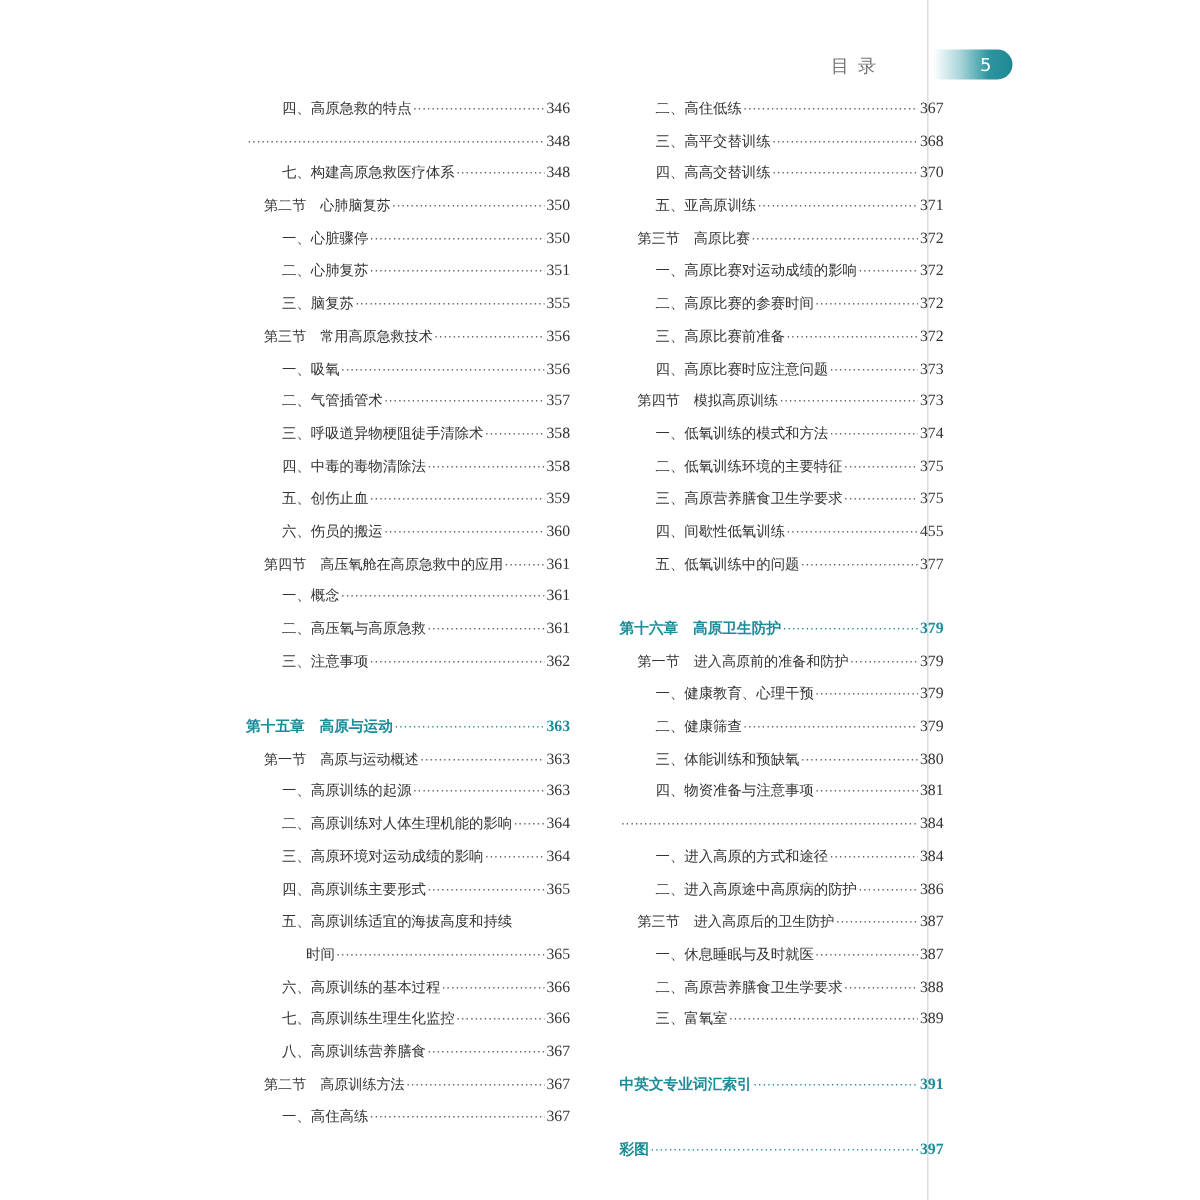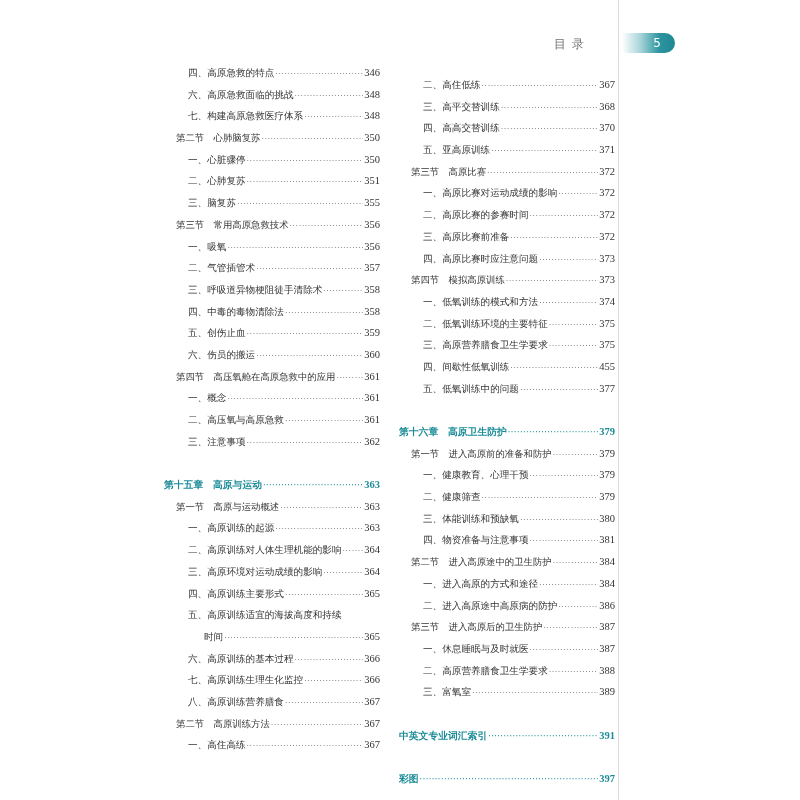--- a/index.html
+++ b/index.html
@@ -14,21 +14,21 @@
   }
   .page-pill {
     position:absolute; left:622px; top:33px; width:53px; height:20px;
     border-radius:0 10px 10px 0;
     background: linear-gradient(90deg, #ffffff 0%, #a7d4d9 35%, #2e95a0 70%, #1d8893 100%);
     color:#fff; font-size:12px; font-family:"DejaVu Sans", "Liberation Sans", sans-serif;
     text-align:right; padding-right:14px; box-sizing:border-box; line-height:20px;
   }
   .col { position:absolute; top:62px; width:216px; }
   .col.left { left:164px; }
-  .col.right { left:399px;margin-top:12px; }
+  .col.right { left:413px; }
   .row {
     display:flex; align-items:baseline; height:21.7px; font-size:9.6px; line-height:21.7px;
     white-space:nowrap;
   }
   .row .label { flex:0 0 auto; }
   .row .dots {
     flex:1 1 auto; overflow:hidden; margin:0 1px; color:#555; letter-spacing:0.5px;
     font-size:8px;
   }
   .row .dots::before { content:"··································································································"; }
@@ -50,21 +50,20 @@
 <div class="header-title">目录</div>
 <div class="page-pill">5</div>
 
 <div class="col left" id="col-left">
     <div class="row lvl1">
       <span class="label">四、高原急救的特点</span>
       <span class="dots"></span>
       <span class="page">346</span>
     </div>
     <div class="row lvl1">
-      <span class="label">六、高原急救面临的挑战</span>
       <span class="dots"></span>
       <span class="page">348</span>
     </div>
     <div class="row lvl1">
       <span class="label">七、构建高原急救医疗体系</span>
       <span class="dots"></span>
       <span class="page">348</span>
     </div>
     <div class="row sec">
       <span class="label">第二节　心肺脑复苏</span>
@@ -309,21 +308,20 @@
       <span class="label">三、体能训练和预缺氧</span>
       <span class="dots"></span>
       <span class="page">380</span>
     </div>
     <div class="row lvl1">
       <span class="label">四、物资准备与注意事项</span>
       <span class="dots"></span>
       <span class="page">381</span>
     </div>
     <div class="row sec">
-      <span class="label">第二节　进入高原途中的卫生防护</span>
       <span class="dots"></span>
       <span class="page">384</span>
     </div>
     <div class="row lvl1">
       <span class="label">一、进入高原的方式和途径</span>
       <span class="dots"></span>
       <span class="page">384</span>
     </div>
     <div class="row lvl1">
       <span class="label">二、进入高原途中高原病的防护</span>

